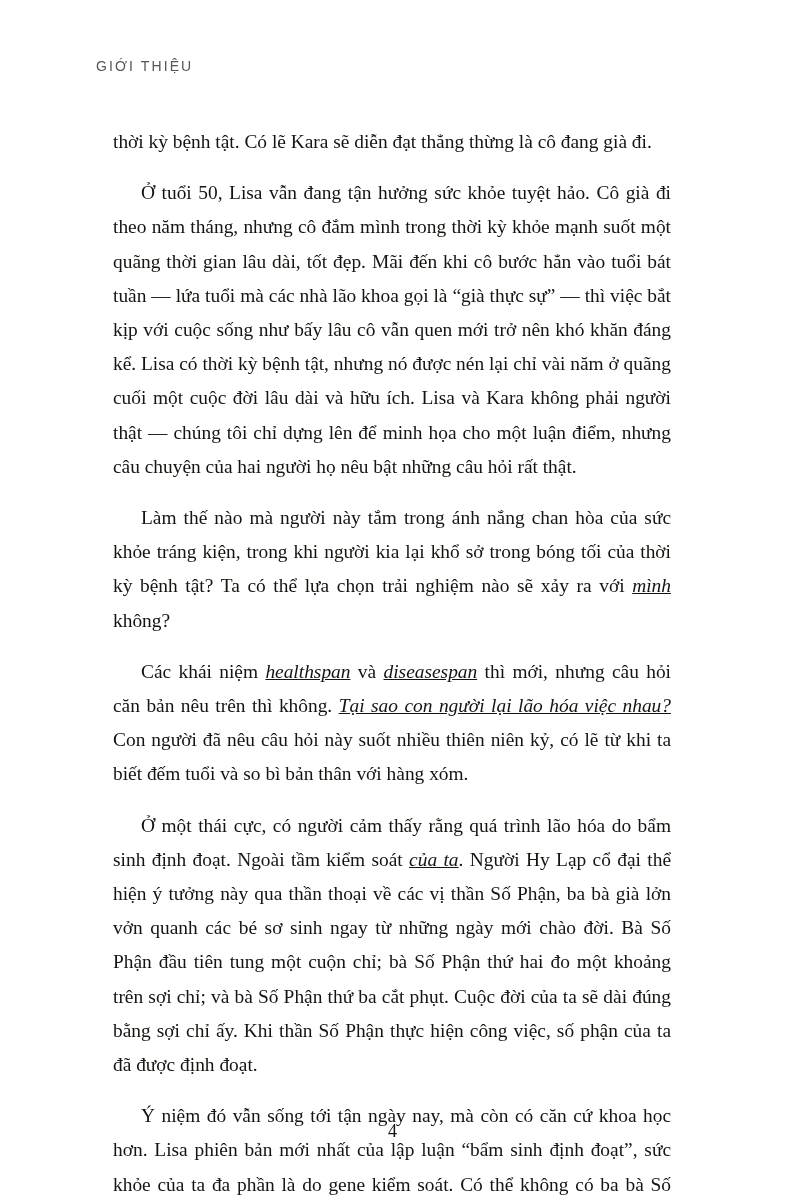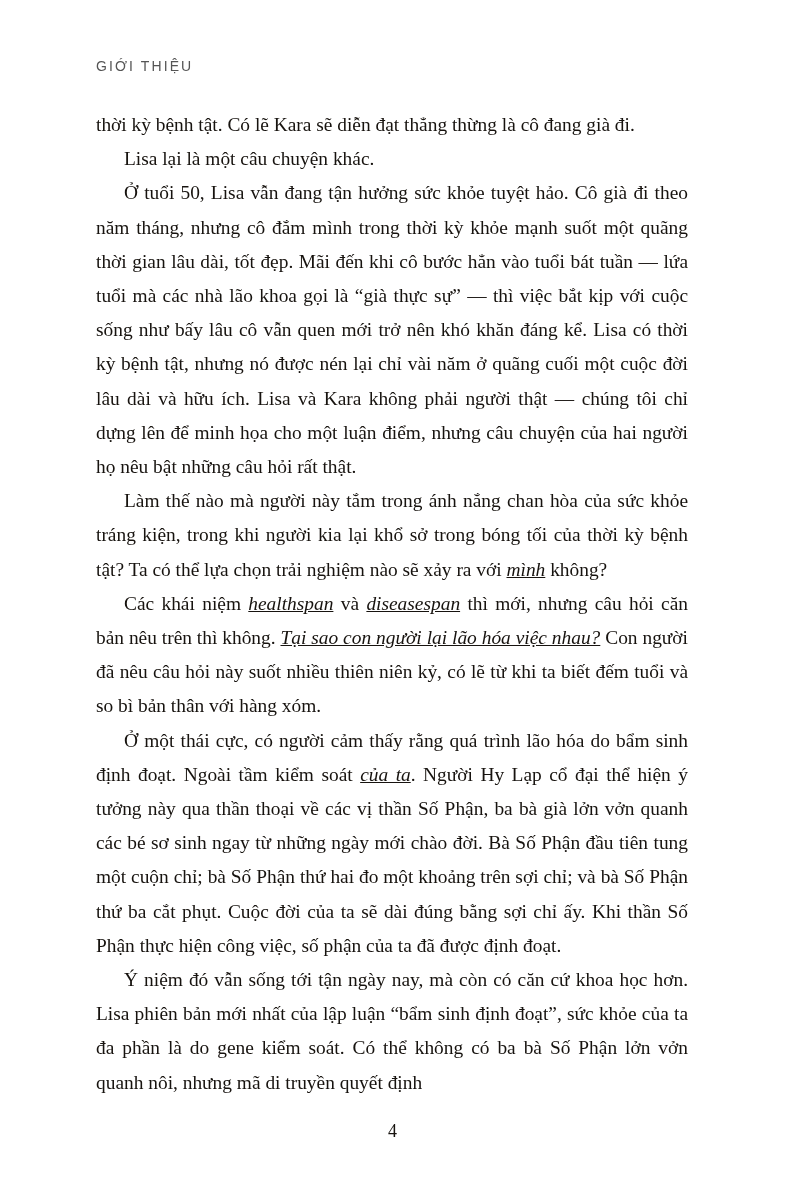--- a/index.html
+++ b/index.html
@@ -32,21 +32,21 @@
     text-transform: uppercase;
     font-weight: 400;
   }
   .text-block {
     position: absolute;
     top: 108px;
     left: 96px;
     width: 592px;
   }
   .text-block p {
-    margin: 0;
+    margin: 17px;
     font-size: 19.4px;
     line-height: 34.2px;
     text-align: justify;
     text-justify: inter-word;
     hyphens: none;
     color: #17130f;
   }
   .text-block p.indent {
     text-indent: 28px;
   }
@@ -63,21 +63,20 @@
 </style>
 </head>
 <body>
 
 <div class="page">
 
   <div class="running-head">GIỚI THIỆU</div>
 
   <div class="text-block">
     <p>thời kỳ bệnh tật. Có lẽ Kara sẽ diễn đạt thẳng thừng là cô đang già đi.</p>
-    <p class="indent">Lisa lại là một câu chuyện khác.</p>
     <p class="indent">Ở tuổi 50, Lisa vẫn đang tận hưởng sức khỏe tuyệt hảo. Cô già đi theo năm tháng, nhưng cô đắm mình trong thời kỳ khỏe mạnh suốt một quãng thời gian lâu dài, tốt đẹp. Mãi đến khi cô bước hẳn vào tuổi bát tuần — lứa tuổi mà các nhà lão khoa gọi là “già thực sự” — thì việc bắt kịp với cuộc sống như bấy lâu cô vẫn quen mới trở nên khó khăn đáng kể. Lisa có thời kỳ bệnh tật, nhưng nó được nén lại chỉ vài năm ở quãng cuối một cuộc đời lâu dài và hữu ích. Lisa và Kara không phải người thật — chúng tôi chỉ dựng lên để minh họa cho một luận điểm, nhưng câu chuyện của hai người họ nêu bật những câu hỏi rất thật.</p>
     <p class="indent">Làm thế nào mà người này tắm trong ánh nắng chan hòa của sức khỏe tráng kiện, trong khi người kia lại khổ sở trong bóng tối của thời kỳ bệnh tật? Ta có thể lựa chọn trải nghiệm nào sẽ xảy ra với <em>mình</em> không?</p>
     <p class="indent">Các khái niệm <em>healthspan</em> và <em>diseasespan</em> thì mới, nhưng câu hỏi căn bản nêu trên thì không. <em>Tại sao con người lại lão hóa việc nhau?</em> Con người đã nêu câu hỏi này suốt nhiều thiên niên kỷ, có lẽ từ khi ta biết đếm tuổi và so bì bản thân với hàng xóm.</p>
     <p class="indent">Ở một thái cực, có người cảm thấy rằng quá trình lão hóa do bẩm sinh định đoạt. Ngoài tầm kiểm soát <em>của ta</em>. Người Hy Lạp cổ đại thể hiện ý tưởng này qua thần thoại về các vị thần Số Phận, ba bà già lởn vởn quanh các bé sơ sinh ngay từ những ngày mới chào đời. Bà Số Phận đầu tiên tung một cuộn chỉ; bà Số Phận thứ hai đo một khoảng trên sợi chỉ; và bà Số Phận thứ ba cắt phụt. Cuộc đời của ta sẽ dài đúng bằng sợi chỉ ấy. Khi thần Số Phận thực hiện công việc, số phận của ta đã được định đoạt.</p>
     <p class="indent">Ý niệm đó vẫn sống tới tận ngày nay, mà còn có căn cứ khoa học hơn. Lisa phiên bản mới nhất của lập luận “bẩm sinh định đoạt”, sức khỏe của ta đa phần là do gene kiểm soát. Có thể không có ba bà Số Phận lởn vởn quanh nôi, nhưng mã di truyền quyết định</p>
   </div>
 
   <div class="folio">4</div>
 
 </div>

